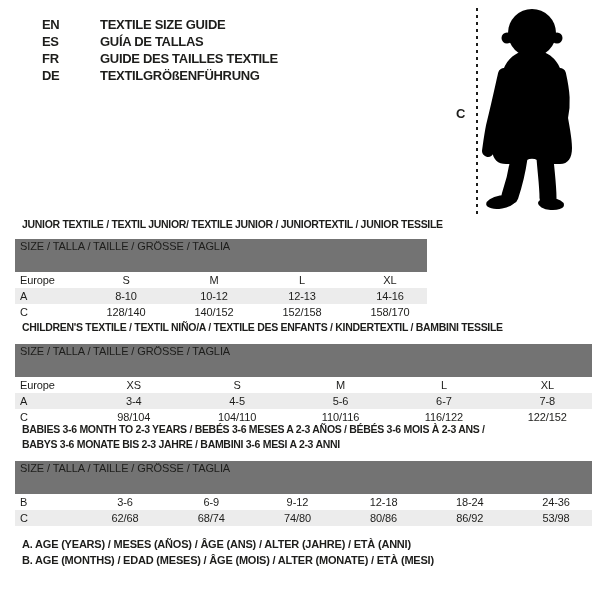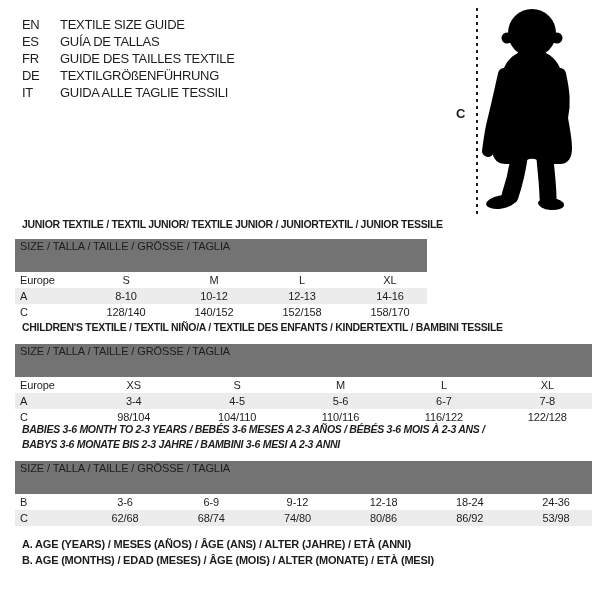--- a/index.html
+++ b/index.html
@@ -10,41 +10,41 @@
     background: #ffffff;
     color: #1d1d1b;
     font-family: "Liberation Sans", sans-serif;
     overflow: hidden;
   }
 
   
   .lang-block { position: absolute; left: 22px; top: 16px; }
   .lang-row { display: flex; height: 17px; line-height: 17px; }
   .lang-code, .lang-label {
-    font-weight: normal; font-size: 13px; letter-spacing: -0.3px; white-space: nowrap;
+    font-weight: bold; font-size: 13px; letter-spacing: -0.3px; white-space: nowrap; margin-left: 20px;
   }
   .lang-code { width: 38px; }
 
   
   .figure { position: absolute; left: 450px; top: 4px; width: 148px; height: 215px; }
   .marker-c { position: absolute; left: 6px; top: 102px; font-size: 13px; font-weight: bold; }
   .dash-line {
     position: absolute; left: 26px; top: 4px; width: 2px; height: 206px;
     background: repeating-linear-gradient(to bottom, #1d1d1b 0 3px, transparent 3px 7px);
   }
   .baby-svg { position: absolute; left: 32px; top: 2px; }
 
   
   .tbl-title {
     position: absolute; left: 22px; font-weight: bold; font-size: 10.5px;
     letter-spacing: -0.3px; white-space: nowrap; line-height: 15px;
   }
   .title-1 { top: 217px; }
   .title-2 { top: 320px; }
-  .title-3 { top: 422px; font-style: italic; }
+  .title-3 { top: 422px; }
 
   
   .size-table { position: absolute; left: 15px; font-size: 11px; letter-spacing: -0.1px; }
   .table-1 { top: 239px; width: 412px; }
   .table-2 { top: 344px; width: 577px; }
   .table-3 { top: 461px; width: 577px; }
   .st-header {
     background: #737373; height: 33px; line-height: 15px;
     padding-left: 5px; white-space: nowrap;
   }
@@ -74,24 +74,20 @@
       <span class="lang-code">ES</span>
       <span class="lang-label">GUÍA DE TALLAS</span>
     </div>
     <div class="lang-row">
       <span class="lang-code">FR</span>
       <span class="lang-label">GUIDE DES TAILLES TEXTILE</span>
     </div>
     <div class="lang-row">
       <span class="lang-code">DE</span>
       <span class="lang-label">TEXTILGRÖßENFÜHRUNG</span>
-    </div>
-    <div class="lang-row">
-      <span class="lang-code">IT</span>
-      <span class="lang-label">GUIDA ALLE TAGLIE TESSILI</span>
     </div>
   </div>
 
   <div class="figure">
     <span class="marker-c">C</span>
     <div class="dash-line"></div>
     <svg class="baby-svg" width="100" height="205" viewBox="0 0 100 205" aria-hidden="true">
       <g fill="#000000" stroke="none">
         <circle cx="50" cy="27" r="24"></circle>
         <circle cx="25" cy="32" r="5.5"></circle>
@@ -159,21 +155,21 @@
       <span class="st-val">5-6</span>
       <span class="st-val">6-7</span>
       <span class="st-val">7-8</span>
     </div>
     <div class="st-row">
       <span class="st-lbl">C</span>
       <span class="st-val">98/104</span>
       <span class="st-val">104/110</span>
       <span class="st-val">110/116</span>
       <span class="st-val">116/122</span>
-      <span class="st-val">122/128</span>
+      <span class="st-val">122/152</span>
     </div>
   </div>
 
   <div class="tbl-title title-3">
     <div>BABIES 3-6 MONTH TO 2-3 YEARS / BEBÉS 3-6 MESES A 2-3 AÑOS / BÉBÉS 3-6 MOIS À 2-3 ANS /</div>
     <div>BABYS 3-6 MONATE BIS 2-3 JAHRE / BAMBINI 3-6 MESI A 2-3 ANNI</div>
   </div>
   <div class="size-table table-3">
     <div class="st-header">SIZE / TALLA / TAILLE / GRÖSSE / TAGLIA</div>
     <div class="st-row">

